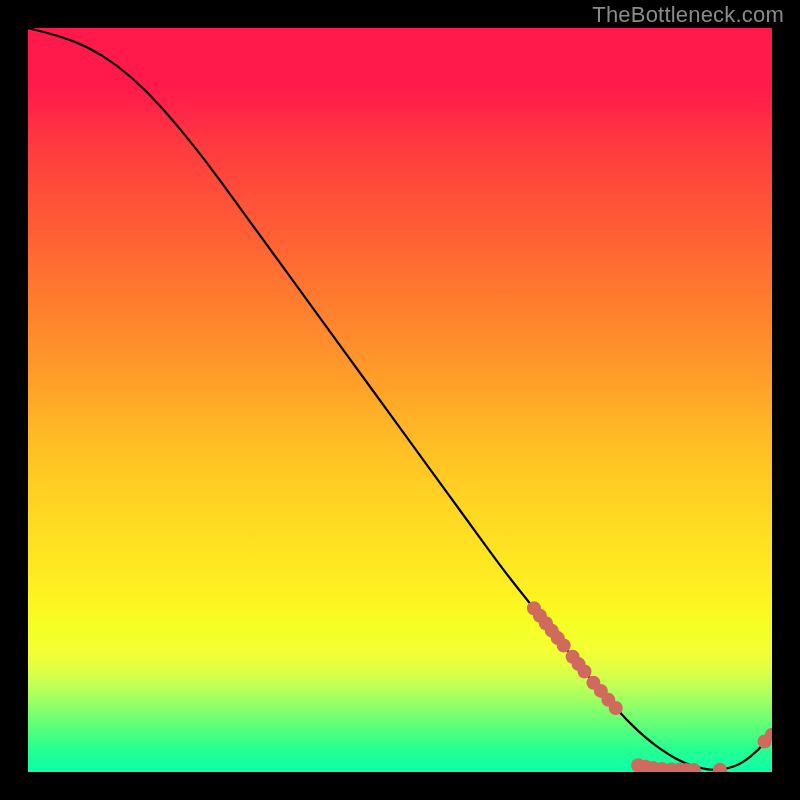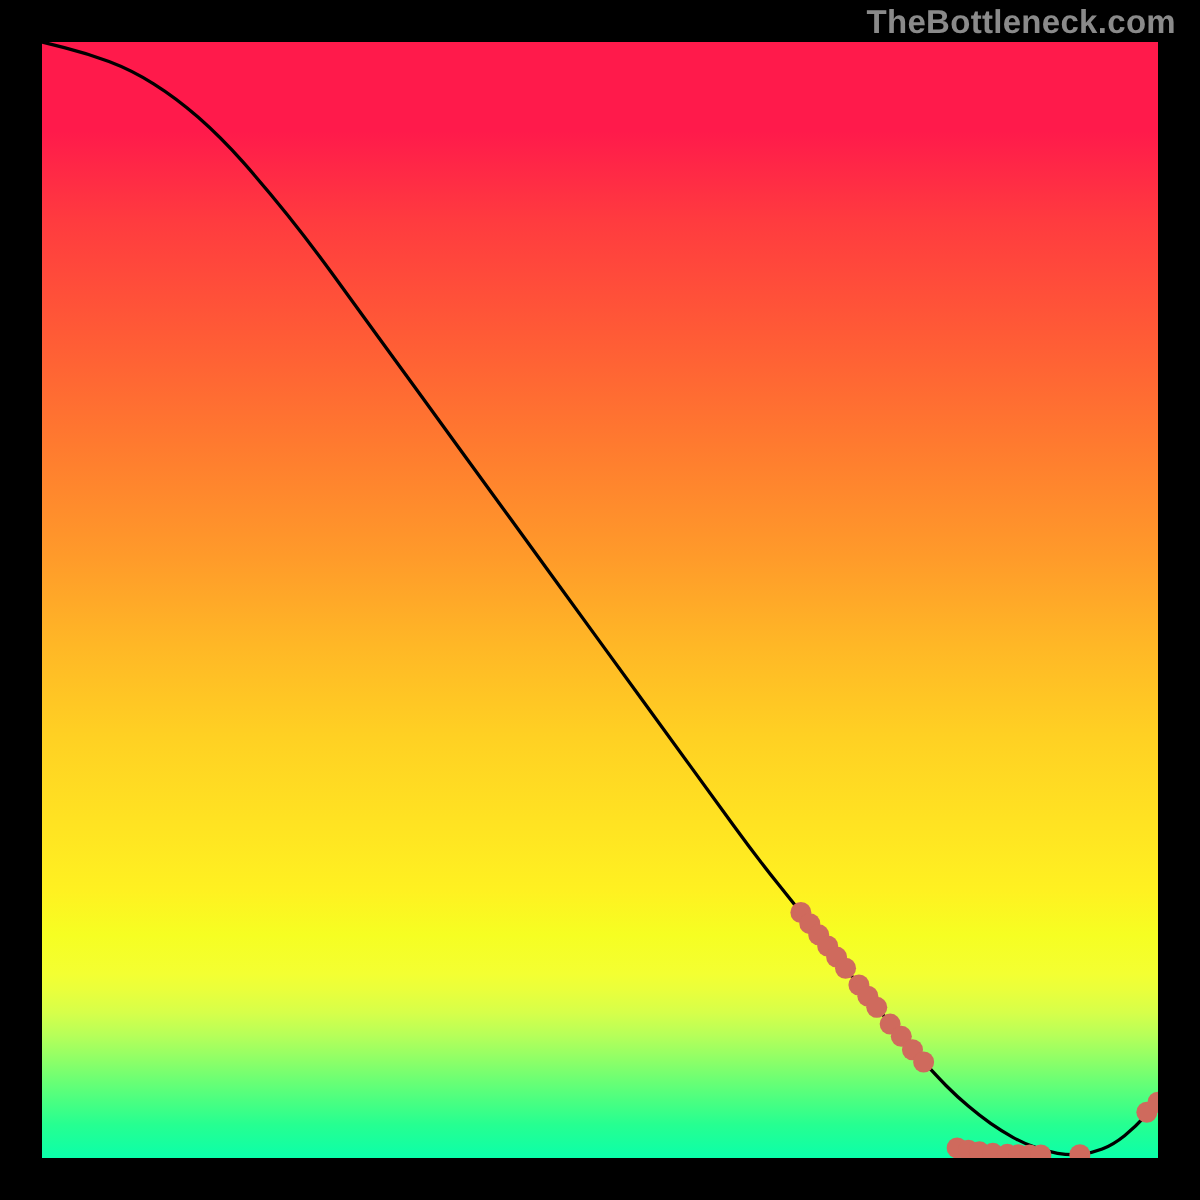--- a/index.html
+++ b/index.html
@@ -2,21 +2,20 @@
 <html><head>
 <meta charset="utf-8">
 <style>
   * { margin: 0; padding: 0; box-sizing: border-box; }
   html, body { width: 800px; height: 800px; overflow: hidden; background: #000; }
   .stage {
     position: relative;
     width: 800px;
     height: 680px;
     background: #000;
-    font-weight: bold;
   }
   .attribution {
     position: absolute;
     top: 2px;
     right: 16px;
     font-family: Arial, Helvetica, sans-serif;
     font-size: 22px;
     color: #8a8a8a;
     letter-spacing: 0.2px;
   }

